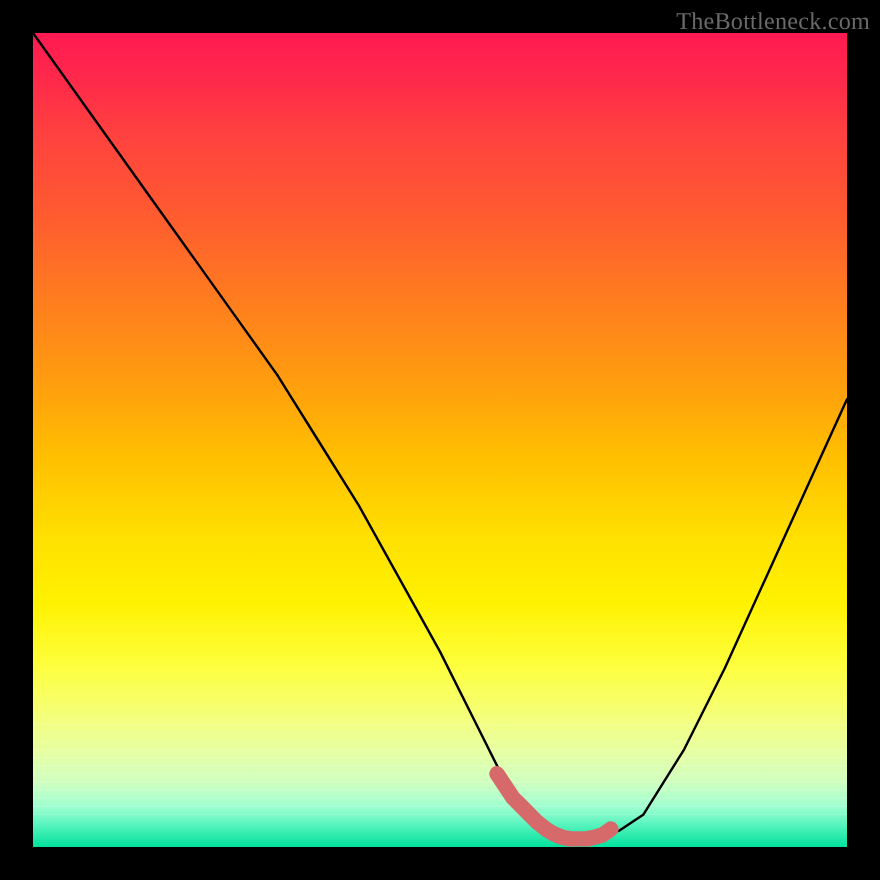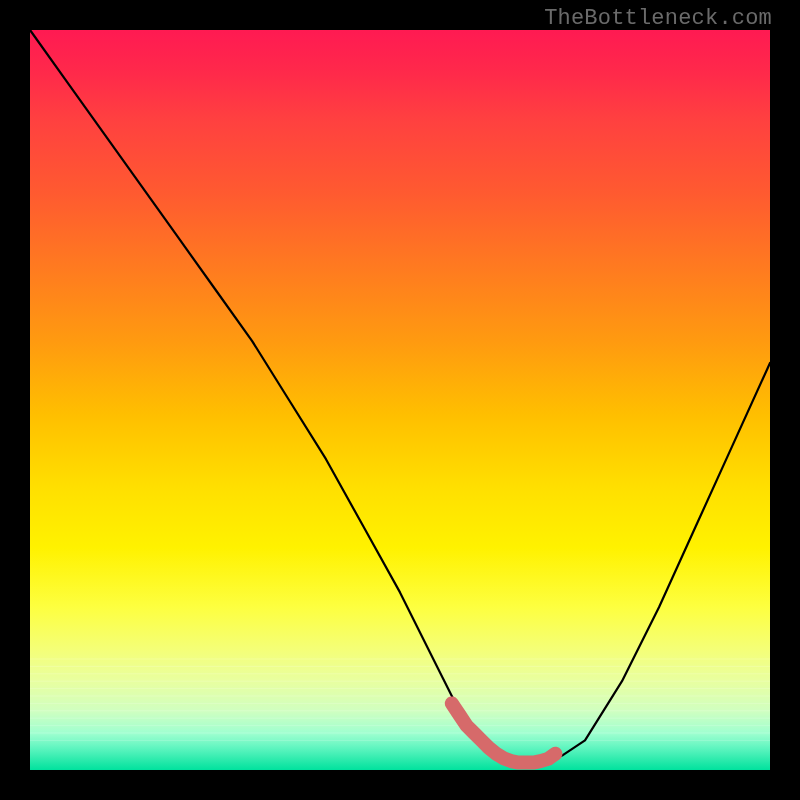--- a/index.html
+++ b/index.html
@@ -39,26 +39,26 @@
       #d0ffc0 92%,
       #a0ffd0 95%,
       #60f5c0 97%,
       #20e8a8 99%,
       #00e29e 100%
     );
   }
   .watermark {
     position: absolute;
     top: 6px;
-    right: 28px;
+    right: 9px;
     color: #6a6a6a;
     font-size: 22px;
     font-weight: 400;
     letter-spacing: 0.2px;
-    font-family: Liberation Mono, monospace;
+    font-family: Liberation Serif, serif;
   }
   svg.curves {
     position: absolute;
     left: 0;
     top: 0;
     width: 740px;
     height: 740px;
     overflow: visible;
   }
 </style>

